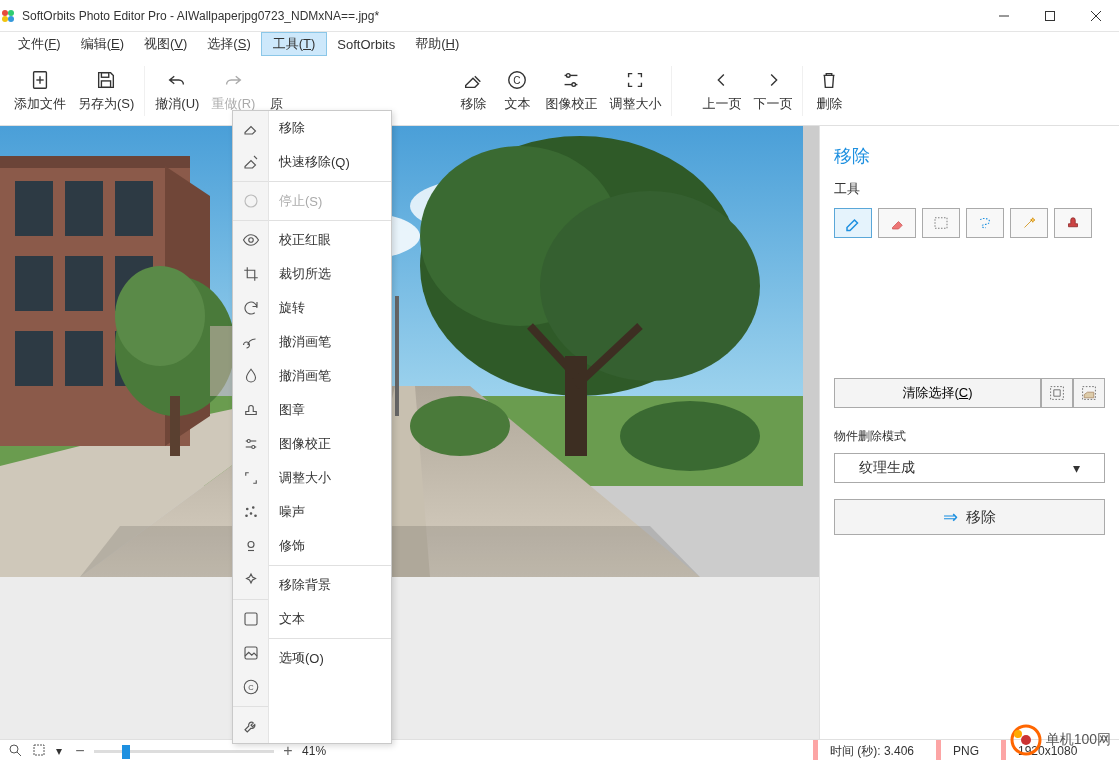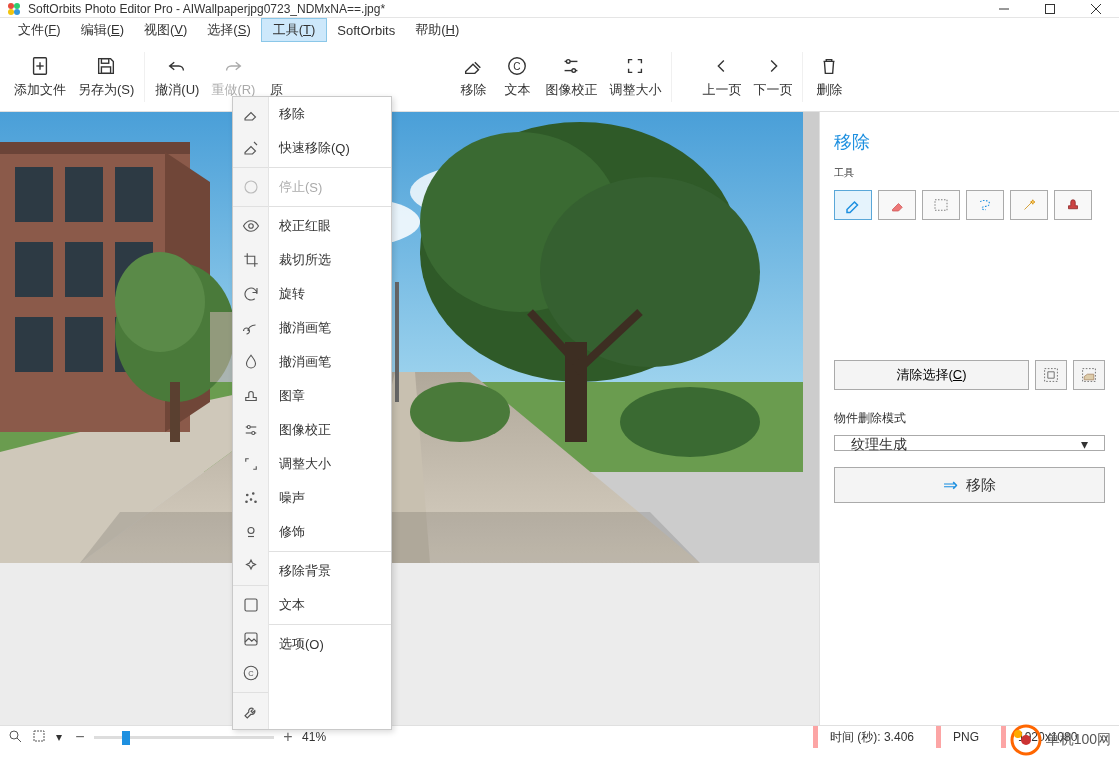--- a/index.html
+++ b/index.html
@@ -1,18 +1,18 @@
 <!DOCTYPE html>
 <html><head>
 <meta charset="utf-8">
 <style>
 * { margin: 0; padding: 0; box-sizing: border-box; font-family: "Microsoft YaHei", Arial, sans-serif; }
 body { background: #fff; width: 1119px; height: 760px; overflow: hidden; font-size: 13px; color: #333; }
 
-.titlebar { height: 18px; display: flex; align-items: center; padding-left: 6px; border-bottom: 1px solid #e5e5e5; }
+.titlebar { height: 32px; display: flex; align-items: center; border-bottom: 1px solid #e5e5e5; }
 .titlebar .logo { width: 16px; height: 16px; margin-right: 6px; }
 .titlebar .title { flex: 1; font-size: 12px; color: #333; }
 .titlebar .winbtn { width: 46px; height: 30px; display: flex; align-items: center; justify-content: center; }
 .titlebar .winbtn svg { width: 10px; height: 10px; }
 
 .menubar { height: 24px; padding: 0 8px; display: flex; align-items: center; gap: 0; font-size: 13px; }
 .menubar .mitem { padding: 3px 10px; cursor: default; }
 .menubar .mitem.active { background: #cde8fb; border: 1px solid #8bc7e8; padding: 2px 11px; }
 .menubar .mitem .ul { text-decoration: underline; }
 
@@ -25,30 +25,30 @@
 .tbtn.disabled .ic svg { stroke: #aaa; }
 .tsep { width: 1px; height: 50px; background: #f0f0f0; margin: 0 4px; }
 
 .main { display: flex; height: 613px; }
 .canvas-area { flex: 1; background: #ccc; position: relative; overflow: hidden; }
 .canvas-img { position: absolute; top: 0; left: 0; width: 803px; height: 451px; }
 .canvas-below { position: absolute; top: 451px; left: 0; right: 0; bottom: 0; background: #ececec; }
 
 .sidepanel { width: 300px; background: #fff; border-left: 1px solid #e0e0e0; padding: 18px 14px; }
 .sidepanel h2 { color: #1e90e0; font-weight: normal; font-size: 18px; margin-bottom: 12px; }
-.sidepanel .sub { font-size: 10px; margin-bottom: 10px; }
+.sidepanel .sub { font-size: 13px; margin-bottom: 10px; }
 .toolrow { display: flex; gap: 6px; margin-bottom: 140px; }
 .toolbtn { width: 38px; height: 30px; border: 1px solid #aaa; background: #f8f8f8; display:flex; align-items:center; justify-content:center; }
 .toolbtn.sel { border: 1px solid #5aa7d8; background: #e5f3fc; }
 .toolbtn svg { width: 20px; height: 18px; }
-.clearrow { display: flex; gap: 6px; margin-bottom: 20px; align-items:center; }
+.clearrow { display: flex; margin-bottom: 20px; align-items:center; }
 .clearbtn { flex:1; height: 30px; border: 1px solid #aaa; background: #f4f4f4; font-size: 13px; }
 .iconbtn { width: 32px; height: 30px; border: 1px solid #aaa; background: #f4f4f4; display:flex;align-items:center;justify-content:center; }
 .label2 { font-size: 12px; margin-bottom: 8px; }
-.select { width: 100%; height: 16px; border: 1px solid #aaa; padding: 0 16px; font-size: 14px; margin-bottom: 16px; background:#fff; display:flex; justify-content:space-between; }
+.select { width: 100%; height: 30px; border: 1px solid #aaa; padding: 0 24px; font-size: 14px; margin-bottom: 16px; background:#fff; display:flex; align-items:center; justify-content:space-between; }
 .bigbtn { width: 100%; height: 36px; border: 1px solid #aaa; background: #f4f4f4; font-size: 15px; display:flex; align-items:center; justify-content:center; gap:8px; }
 .bigbtn .arrow { color: #1e90e0; font-size:18px; }
 
 .dropdown { position: absolute; top: 54px; left: 232px; width: 160px; background: #fff; border: 1px solid #c9c9c9; box-shadow: 2px 2px 6px rgba(0,0,0,0.15); z-index: 100; }
 .dd-body { display: flex; }
 .dd-icons { width: 36px; background: #f4f4f4; border-right: 1px solid #e4e4e4; }
 .dd-labels { flex: 1; }
 .dd-item { height: 34px; display: flex; align-items: center; font-size: 13px; padding-left: 10px; }
 .dd-icon { height: 34px; display:flex; align-items:center; justify-content:center; }
 .dd-icon svg { width: 18px; height: 18px; stroke:#555; fill:none; stroke-width:1.5; }

